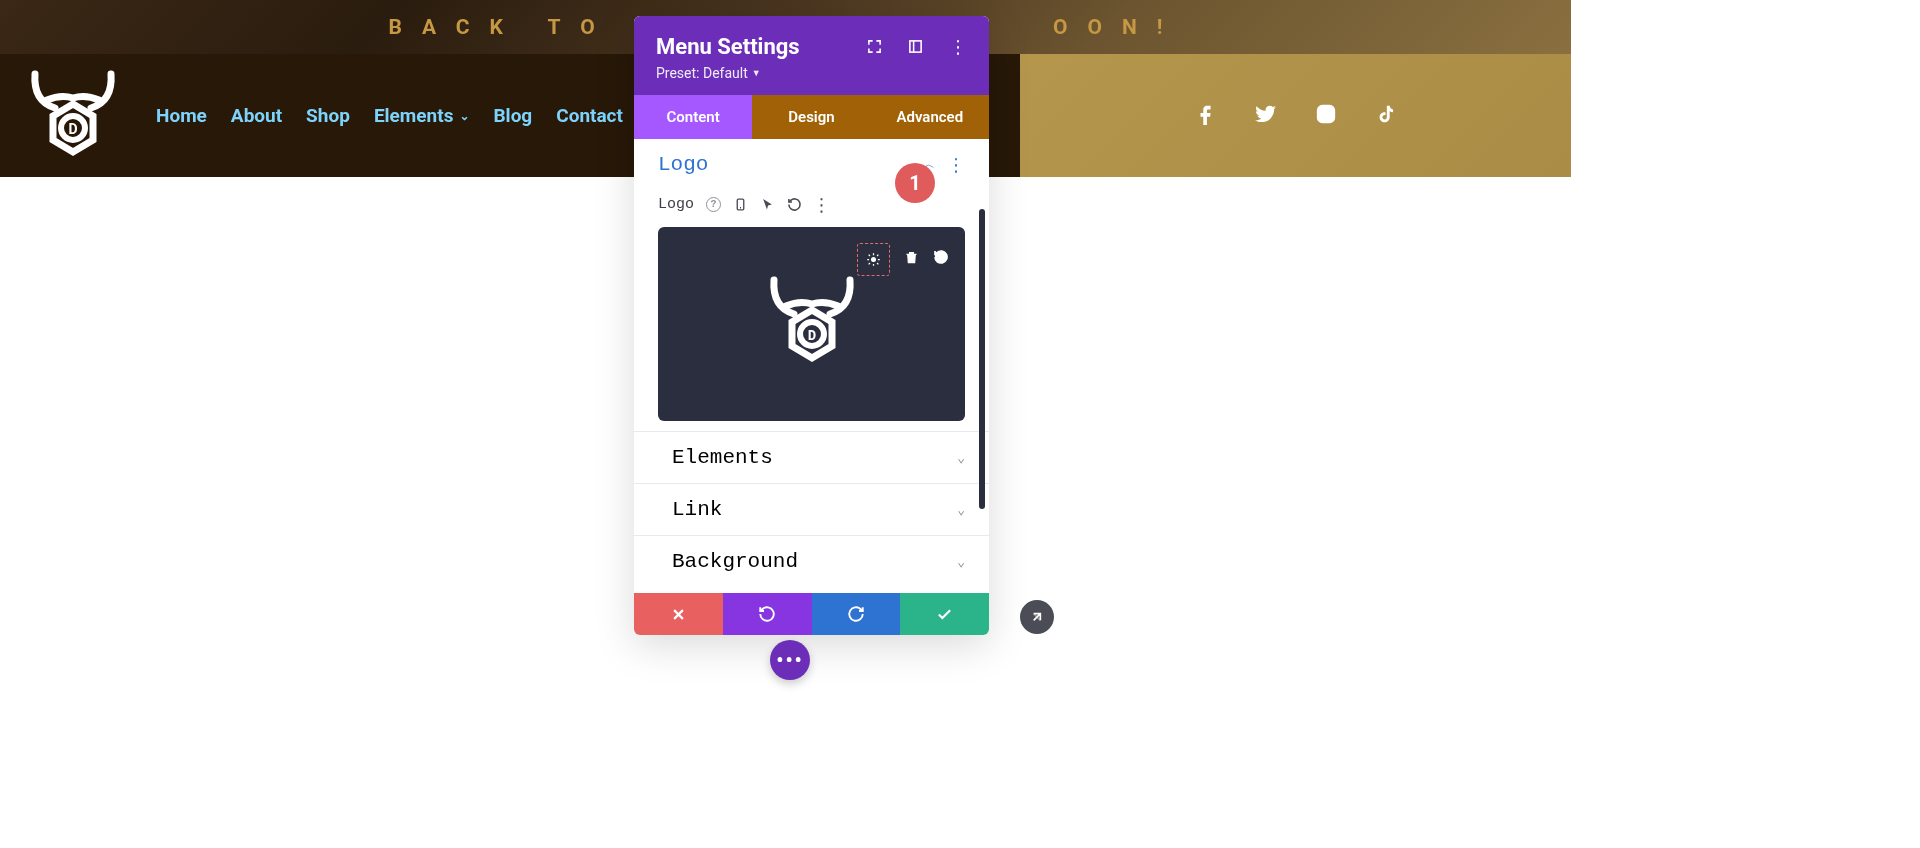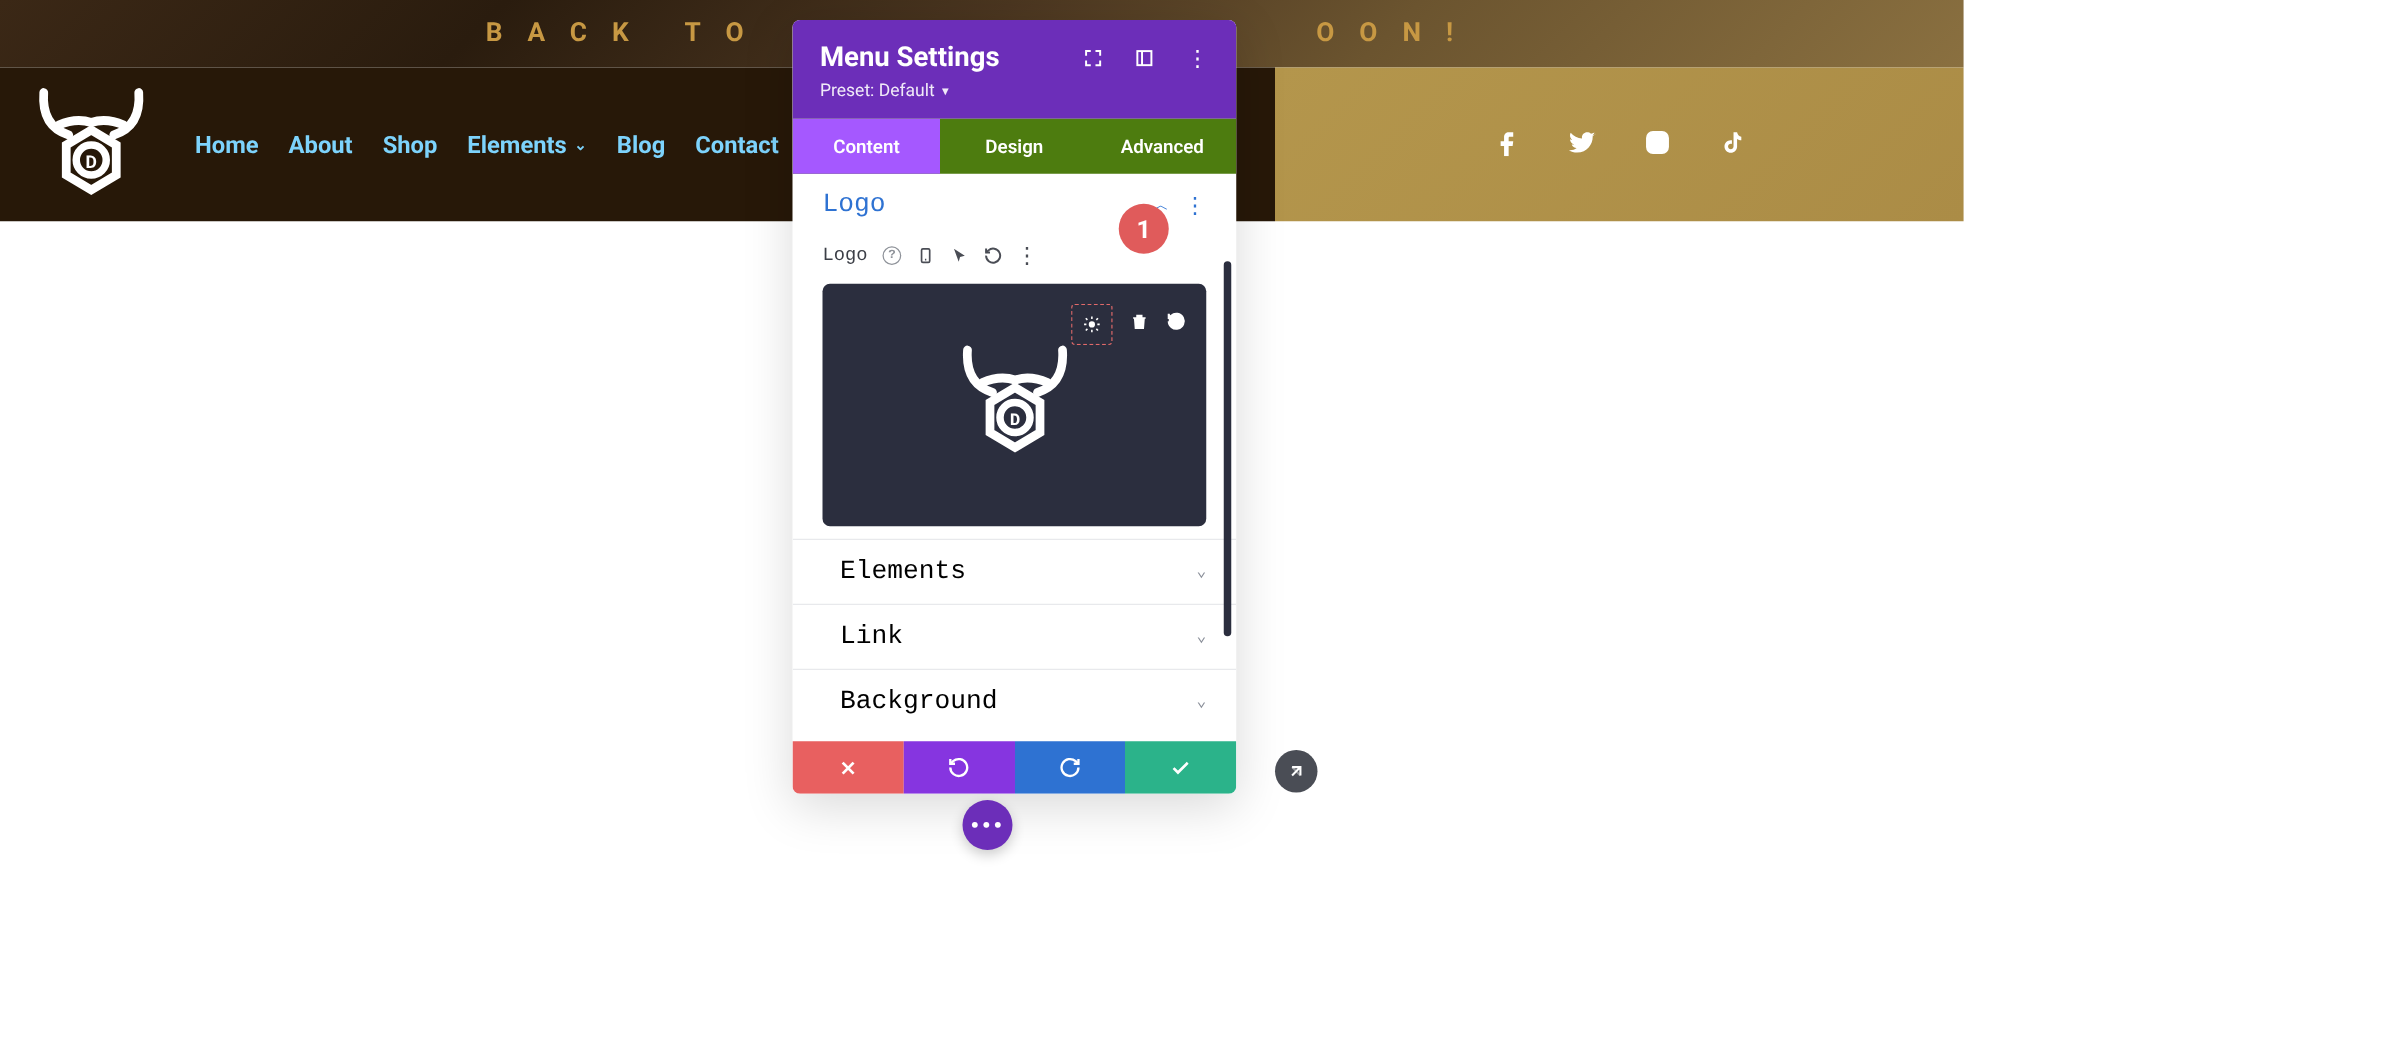--- a/index.html
+++ b/index.html
@@ -28,21 +28,21 @@
   
   .modal { position:absolute; left:634px; top:16px; width:355px; background:#fff; border-radius:6px; overflow:hidden; box-shadow:0 10px 40px rgba(0,0,0,.15); }
   .modal-head { background:#6c2eb9; padding:18px 22px 14px; color:#fff; }
   .modal-head-row { display:flex; align-items:center; justify-content:space-between; }
   .modal-title { font-size:22px; font-weight:700; }
   .modal-head-icons { display:flex; gap:26px; align-items:center; }
   .modal-head-icons span { display:inline-flex; cursor:pointer; }
   .modal-preset { font-size:14px; opacity:.9; margin-top:6px; display:flex; align-items:center; gap:4px; cursor:pointer; }
   .modal-preset .tri { font-size:9px; }
 
-  .modal-tabs { display:flex; background:#4d7c0f; }
+  .modal-tabs { display:flex; background:#a16207; }
   .modal-tab { flex:1; text-align:center; color:#fff; font-size:15px; font-weight:600; padding:13px 0; cursor:pointer; }
   .modal-tab.active { background:#a558ff; }
 
   .modal-body { position:relative; max-height:456px; overflow:hidden; }
   .modal-scroll { position:absolute; right:4px; top:70px; width:6px; height:300px; background:#2b2e3e; border-radius:3px; }
 
   .section { padding:0 24px;font-family:Liberation Mono, monospace; }
   .section-head { display:flex; align-items:center; justify-content:space-between; padding:14px 0; cursor:pointer; }
   .section-title { font-size:21px; color:#2e72d2; font-weight:400; }
   .section-title.closed { color:#000000;margin-left:14px; }

